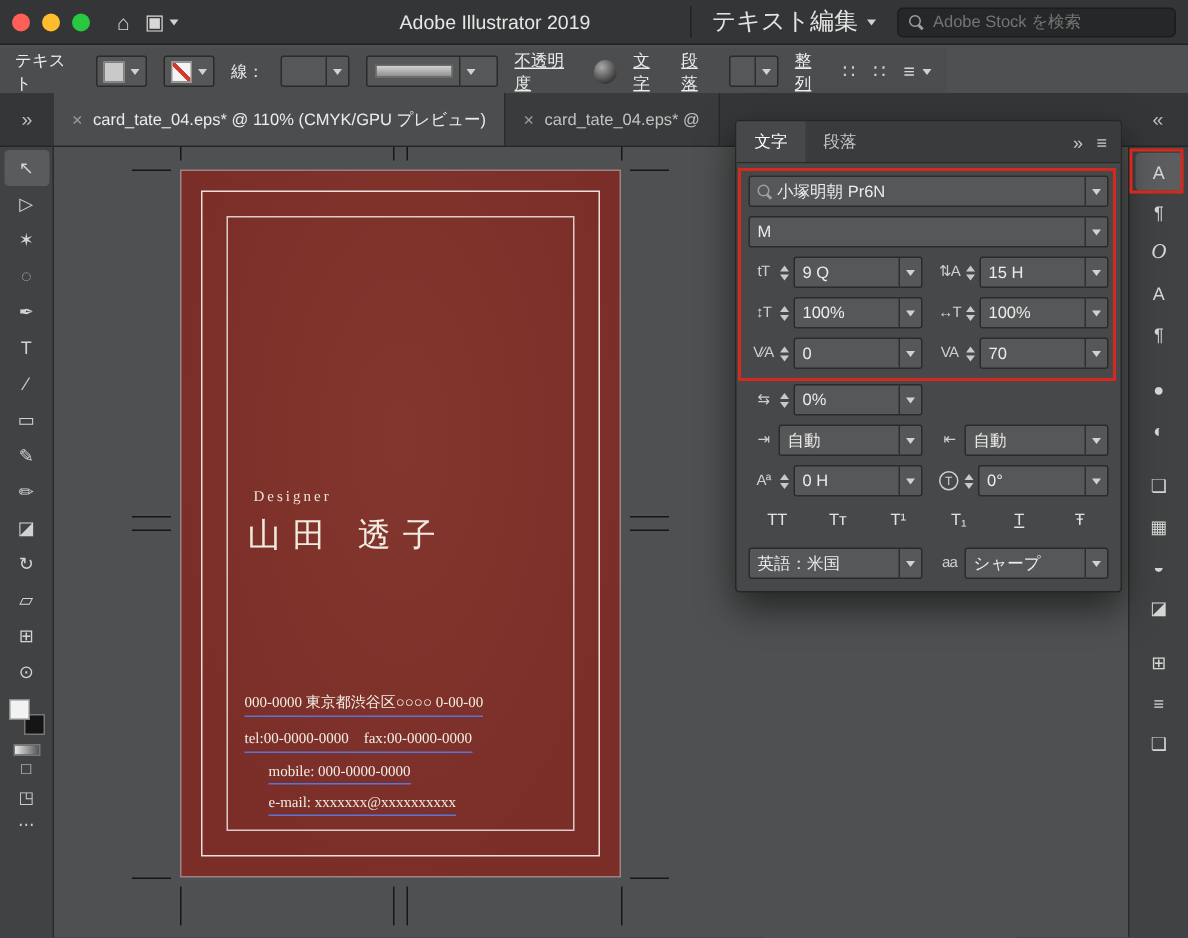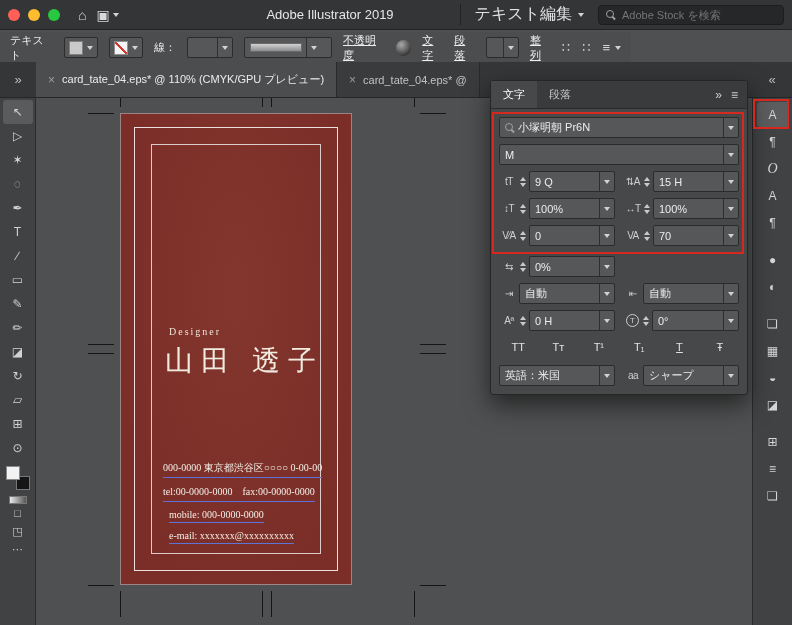--- a/index.html
+++ b/index.html
@@ -63,30 +63,30 @@
   .tool.active{background:#5a5b5c;border-radius:3px;}
   .fsw{position:relative;width:26px;height:26px;margin-top:5px;flex:0 0 auto;}
   .fsw .fill{position:absolute;left:1px;top:1px;width:14px;height:14px;background:#f2f2f2;border:1px solid #8a8a8a;z-index:2;}
   .fsw .stroke{position:absolute;right:1px;bottom:1px;width:14px;height:14px;background:#151515;border:1px solid #777;}
   .grad-swatch{width:18px;height:8px;background:linear-gradient(90deg,#e8e8e8,#555);border:1px solid #777;margin-top:5px;flex:0 0 auto;}
   .mini-icon{width:26px;height:18px;display:flex;align-items:center;justify-content:center;color:#cfcfcf;font-size:11px;flex:0 0 auto;}
 
   
   .canvas{position:absolute;left:36px;top:98px;width:716px;height:527px;background:#4f5051;overflow:hidden;}
   .trim{position:absolute;left:0;top:0;}
-  .card{position:absolute;left:84px;top:15px;width:232px;height:472px;background:radial-gradient(ellipse at 50% 38%,#82362d,var(--card) 75%);border:1px solid rgba(190,215,228,.5);}
+  .card{position:absolute;left:84px;top:15px;width:294px;height:472px;background:radial-gradient(ellipse at 50% 38%,#82362d,var(--card) 75%);border:1px solid rgba(190,215,228,.5);}
   .frame{position:absolute;border:1px solid rgba(255,255,255,.85);}
   .f1{inset:13px;}
   .f2{inset:30px;border-color:rgba(255,255,255,.75);}
   .serif{font-family:"Liberation Serif","DejaVu Serif",serif;}
   .designer{position:absolute;left:48px;top:212px;font-size:10px;color:#ece4d8;letter-spacing:2px;}
-  .card-name{position:absolute;left:44px;top:228px;font-size:28px;color:#f0eadf;letter-spacing:8px;white-space:nowrap;}
+  .card-name{position:absolute;left:44px;top:228px;font-size:22px;color:#f0eadf;letter-spacing:8px;white-space:nowrap;}
   .contact{position:absolute;left:42px;top:347px;display:flex;flex-direction:column;gap:7px;font-size:10px;color:#f2eee6;}
   .contact span{border-bottom:1px solid #5a74d8;padding-bottom:2px;width:max-content;white-space:nowrap;}
-  .contact span:nth-child(3),.contact span:nth-child(4){margin-left:6px;}
+  .contact span:nth-child(3),.contact span:nth-child(4){margin-left:16px;}
 
   
   .dock{position:absolute;right:0;top:98px;width:40px;height:527px;background:#414243;border-left:1px solid #2b2b2b;display:flex;flex-direction:column;align-items:center;padding-top:3px;}
   .dock-icon{width:32px;height:25px;margin:1px 0;display:flex;align-items:center;justify-content:center;color:#d6d6d6;font-size:12px;flex:0 0 auto;}
   .dock-icon.active{background:#5c5d5e;border-radius:3px;}
   .dock-icon.it{font-style:italic;font-family:"Liberation Serif","DejaVu Serif",serif;font-size:14px;}
   .dgap{height:10px;flex:0 0 auto;}
 
   
   .char-panel{position:absolute;left:490px;top:80px;width:258px;background:#474849;border:1px solid #262626;border-radius:3px;box-shadow:0 10px 24px rgba(0,0,0,.55);z-index:5;}

